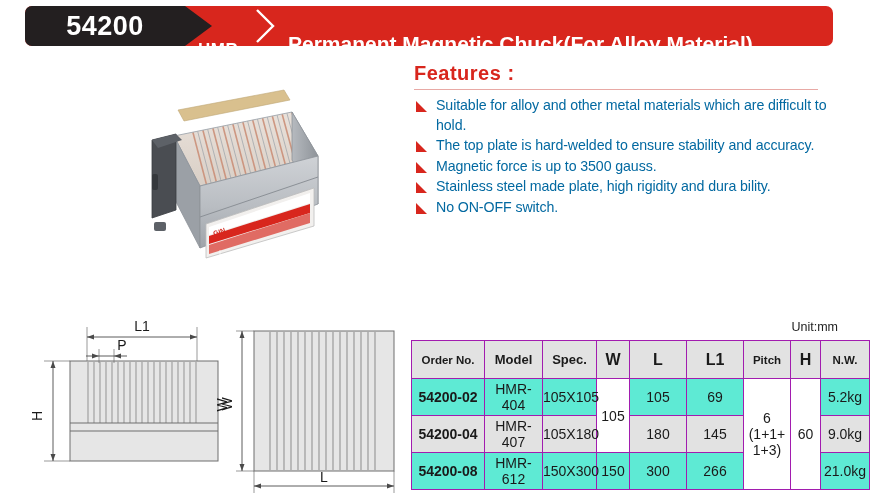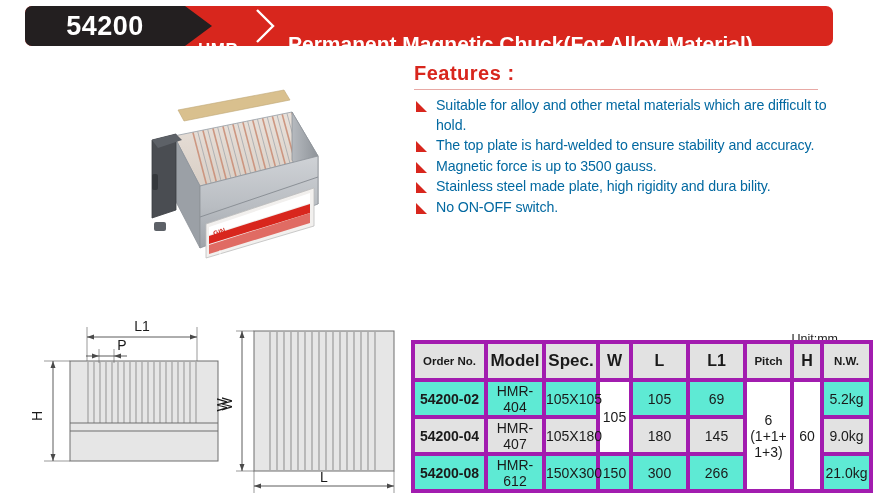--- a/index.html
+++ b/index.html
@@ -141,43 +141,42 @@
   }
   .draw-front svg, .draw-top svg { display: block; }
 
   
   .unit-label {
     position: absolute;
     right: 38px; top: 320px;
     font-size: 12.5px;
     color: #222222;
     letter-spacing: 0px;
-    margin-top: 12px;
   }
   .spec-table-wrap {
     position: absolute;
     left: 411px; top: 340px;
     width: 428px;
   }
   table.spec {
     border-collapse: collapse;
     width: 428px;
     table-layout: fixed;
   }
   table.spec th, table.spec td {
-    border: 4px solid #a21caf;
+    border: 1px solid #a21caf;
     text-align: center;
     vertical-align: middle;
     color: #1a1a1a;
     padding: 0;
   }
   table.spec thead th {
     background: #e2e2e2;
     height: 38px;
-    font-size: 17px;
+    font-size: 13px;
     font-weight: bold;
   }
   table.spec thead th.th-small { font-size: 11.5px; }
   table.spec thead th.th-big { font-size: 16px; }
   table.spec tbody tr { height: 37px; }
   table.spec tbody td { font-size: 14px; background: #5eead4; }
   table.spec tbody tr.alt td { background: #e2e2e2; }
   td.c-order { font-size: 13.5px; font-weight: bold; }
   td.c-model { font-size: 14px; }
   td.c-spec  { font-size: 11.5px; color: #555555; }

